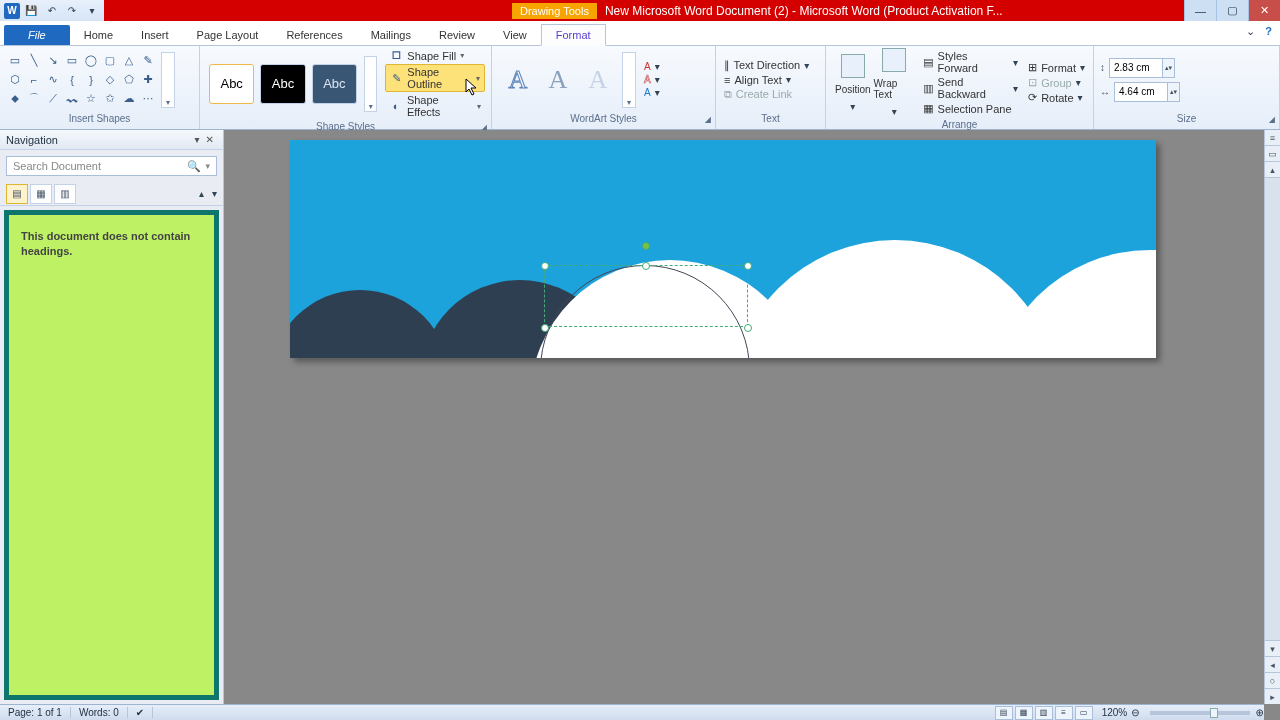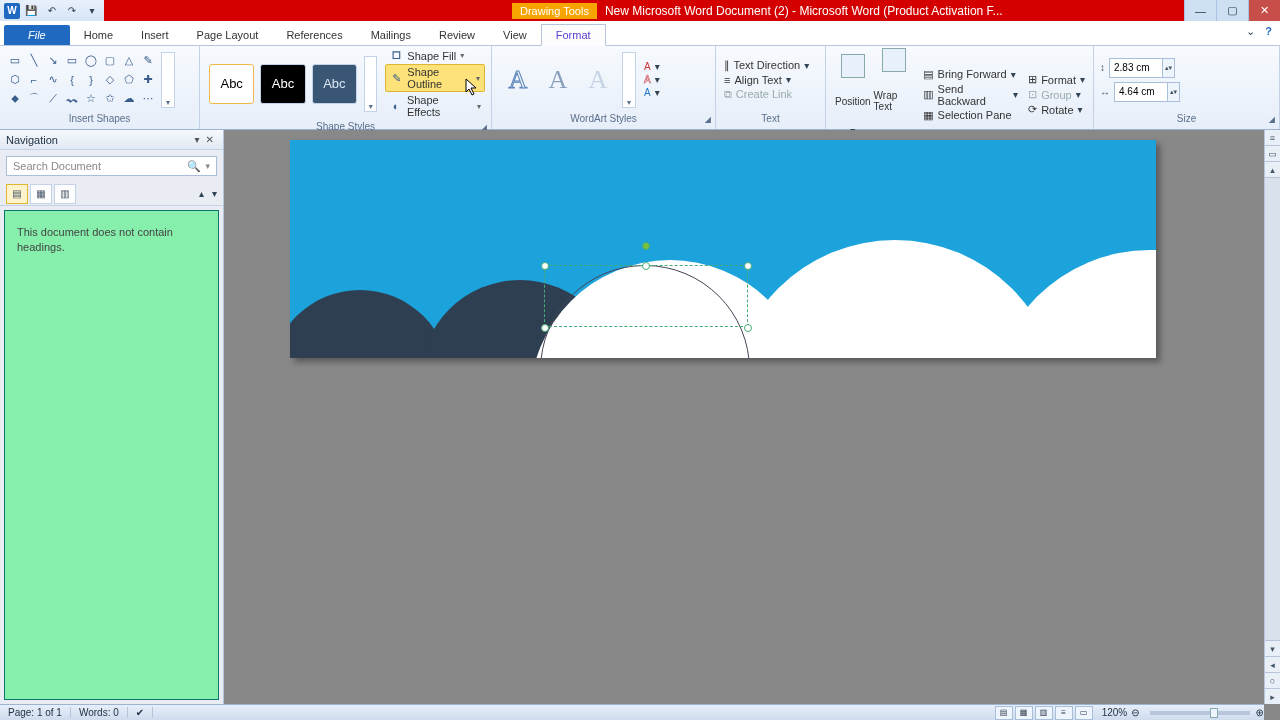--- a/index.html
+++ b/index.html
@@ -49,41 +49,41 @@
 .drops .ic { width:14px; text-align:center; color:#3a5e8c; }
 .drops .ar { font-size:8px; color:#666; }
 
 .wa { width:36px; height:40px; margin:0 2px; display:flex; align-items:center; justify-content:center; font-family:Georgia,serif; font-size:26px; color:#8aa0bd; }
 .wa.o { -webkit-text-stroke:1px #5a84b8; color:transparent; }
 
 .icot { font-size:10px; color:#345; }
 .mincol { display:flex; flex-direction:column; gap:2px; font-size:11px; color:#333; }
 .mincol .r { display:flex; align-items:center; gap:4px; padding:0 2px; }
 .mincol .gray { color:#9aa; }
-.bigbtn { width:44px; display:flex; flex-direction:column; align-items:center; font-size:10px; color:#333; gap:18px; }
+.bigbtn { width:44px; display:flex; flex-direction:column; align-items:center; font-size:10px; color:#333; gap:6px; }
 .bigbtn .bx { width:24px; height:24px; border:1px solid #8aa; background:#e8f0fb; }
 
 .sizebox { width:54px; height:20px; border:1px solid #a9bfd9; background:#fff; font-size:10px; display:flex; align-items:center; padding:0 4px; margin-left:4px; }
 .spin { width:12px; height:20px; border:1px solid #a9bfd9; border-left:none; background:#eef4fb; font-size:7px; display:flex; flex-direction:column; align-items:center; justify-content:center; color:#456; }
 
 
 #workspace { position:absolute; top:130px; left:0; right:0; bottom:16px; display:flex; }
 
 
 #nav { width:224px; background:#e9edf3; border-right:1px solid #b6c5d9; display:flex; flex-direction:column; }
 #nav-hdr { height:20px; background:linear-gradient(#f6f9fd,#e1e9f3); border-bottom:1px solid #c3d2e6; display:flex; align-items:center; padding:0 6px; font-size:11px; color:#234; }
 #nav-hdr .sp { flex:1; }
 #nav-hdr .x { font-size:10px; padding:0 3px; color:#555; }
 #nav-search { margin:6px; height:20px; border:1px solid #a9bfd9; background:#fff; display:flex; align-items:center; padding:0 6px; font-size:11px; color:#888; }
 #nav-search .sp { flex:1; }
 #nav-view { height:24px; border-bottom:1px solid #c3d2e6; display:flex; align-items:center; padding:0 6px; gap:2px; }
 #nav-view .vb { width:22px; height:20px; border:1px solid #c3d2e6; background:#fdfdfd; font-size:10px; display:flex; align-items:center; justify-content:center; color:#456; }
 #nav-view .vb.on { background:#fff3cc; border-color:#e0b532; }
 #nav-view .sp { flex:1; }
-#nav-body { flex:1; background:#86efac; margin:4px; border:1px solid #0f766e; padding:14px 12px; font-size:11px; color:#444; line-height:1.35; }
+#nav-body { flex:1; background:#bef264; margin:4px; border:5px solid #0f766e; padding:14px 12px; font-size:11px; color:#444; line-height:1.35;font-weight:bold; }
 #nav-body p { margin-bottom:10px; }
 
 
 #canvas { flex:1; background:#888; position:relative; overflow:hidden; }
 #page { position:absolute; left:66px; top:10px; width:866px; height:218px; background:#1da3dc; box-shadow:4px 4px 6px rgba(0,0,0,.35); overflow:hidden; }
 .hump { position:absolute; border-radius:50%; }
 .h-dark { background:#2f3f52; }
 .h-white { background:#fff; }
 
 .handle { position:absolute; width:8px; height:8px; background:#fff; border:1px solid #4a7; border-radius:50%; }
@@ -259,21 +259,21 @@
           <span class="icot">▾</span>
         </div>
       <div class="bigbtn">
           <div class="bx"></div>
           <span>Wrap Text</span>
           <span class="icot">▾</span>
         </div>
       <div class="mincol" style="margin-left:6px;">
         <div class="r">
             <span>▤</span>
-            <span>Bring Forward</span>
+            <span>Styles Forward</span>
             <span class="icot">▾</span>
           </div>
         <div class="r">
             <span>▥</span>
             <span>Send Backward</span>
             <span class="icot">▾</span>
           </div>
         <div class="r">
             <span>▦</span>
             <span>Selection Pane</span>

